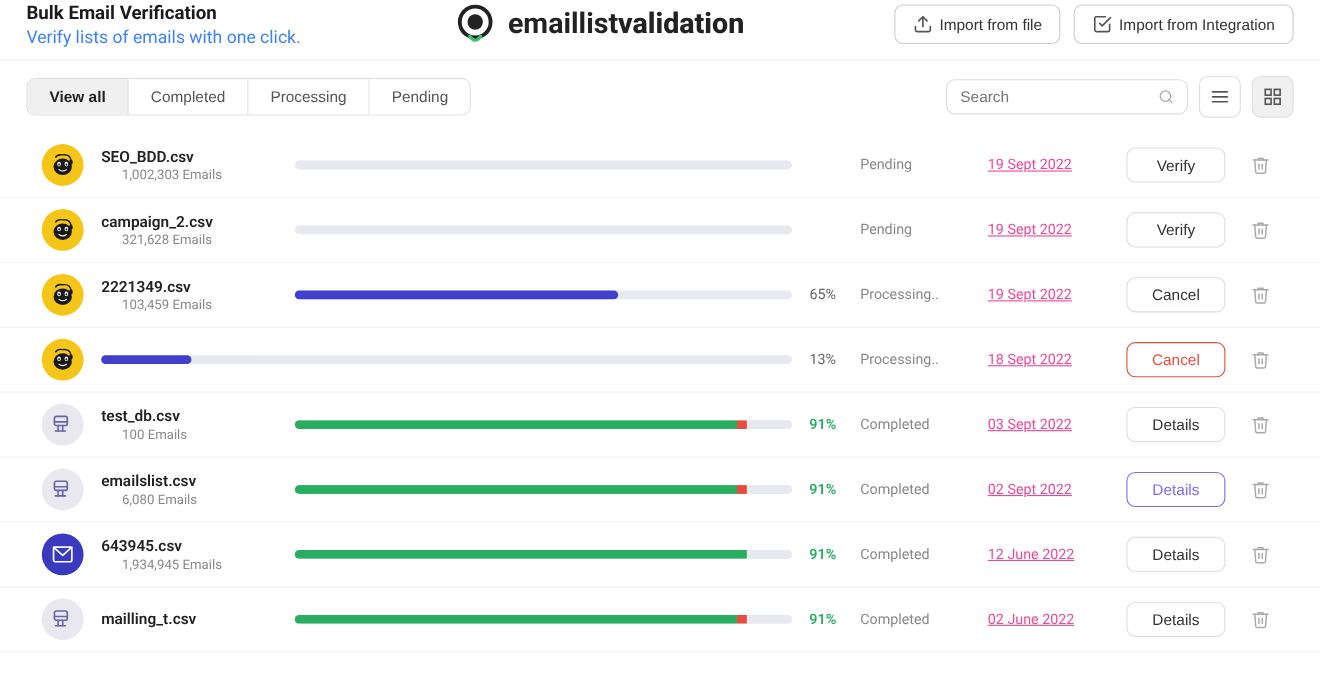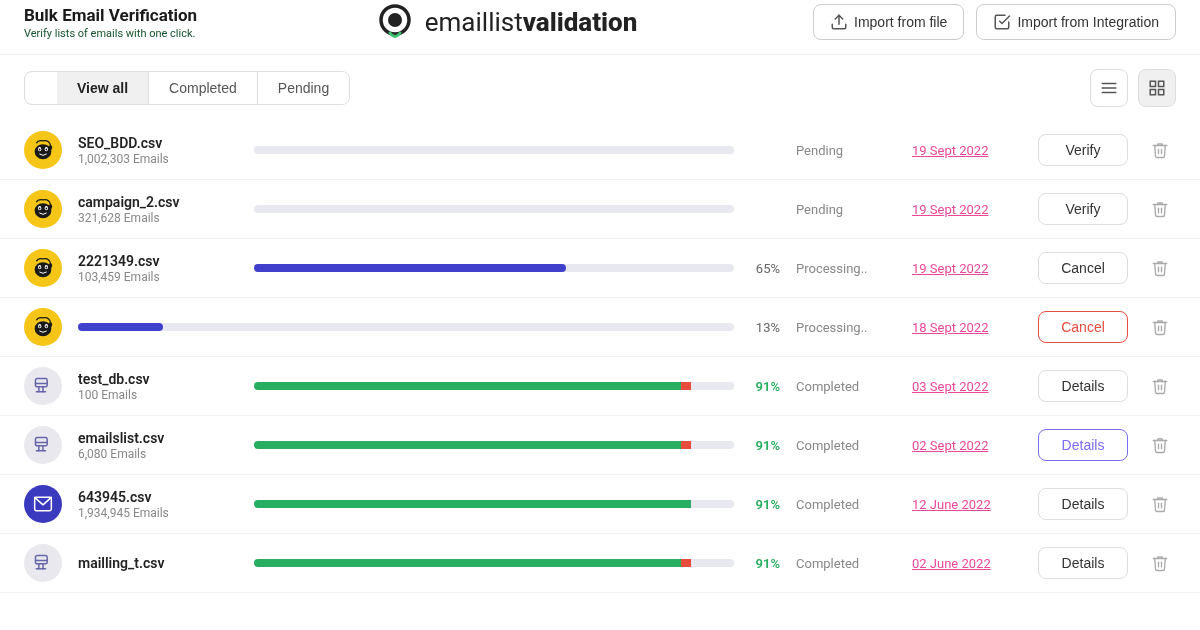--- a/index.html
+++ b/index.html
@@ -2,65 +2,65 @@
 <html><head>
   <meta charset="utf-8">
   <style>
     * { box-sizing: border-box; margin: 0; padding: 0; }
     body { font-family: -apple-system, BlinkMacSystemFont, 'Segoe UI', Roboto, sans-serif; background: #fff; color: #333; width: 1200px; height: 630px; overflow: hidden; }
 
     
     .header { display: flex; align-items: center; justify-content: space-between; padding: 0 24px 10px 24px; border-bottom: 1px solid #eee; }
     .header-left { display: flex; flex-direction: column; }
     .header-title { font-size: 17px; font-weight: 700; color: #1a1a1a; }
-    .header-subtitle { font-size: 11px; color: #14532d; margin-top: 2px; }
+    .header-subtitle { font-size: 16px; color: #3b82f6; margin-top: 2px; }
     .header-logo { display: flex; align-items: center; gap: 8px; }
     .logo-text { font-size: 26px; color: #222; font-weight: 400; }
-    .logo-text span { font-weight: 400; }
+    .logo-text span { font-weight: 700; }
     .header-actions { display: flex; gap: 12px; }
     .header-btn { display: flex; align-items: center; gap: 6px; padding: 8px 16px; border: 1.5px solid #ccc; border-radius: 8px; background: #fff; cursor: pointer; font-size: 14px; color: #333; font-weight: 500; }
 
     
     .filter-bar { display: flex; align-items: center; justify-content: space-between; padding: 14px 24px; }
-    .filter-tabs { display: flex; gap: 0; border: 1.5px solid #ddd; border-radius: 8px; overflow: hidden; padding-left: 32px; }
+    .filter-tabs { display: flex; gap: 0; border: 1.5px solid #ddd; border-radius: 8px; overflow: hidden; }
     .filter-tab { padding: 8px 20px; font-size: 14px; font-weight: 500; background: #fff; border: none; cursor: pointer; border-right: 1px solid #ddd; color: #555; }
     .filter-tab:last-child { border-right: none; }
     .filter-tab.active { background: #f0f0f0; color: #222; font-weight: 600; }
     .filter-right { display: flex; align-items: center; gap: 10px; }
     .search-box { display: flex; align-items: center; border: 1.5px solid #ddd; border-radius: 8px; padding: 7px 12px; gap: 8px; width: 220px; }
     .search-box input { border: none; outline: none; font-size: 14px; color: #888; width: 100%; background: transparent; }
     .view-btn { width: 38px; height: 38px; display: flex; align-items: center; justify-content: center; border: 1.5px solid #ddd; border-radius: 8px; cursor: pointer; background: #fff; }
     .view-btn.active { background: #f0f0f0; }
 
     
     .table { width: 100%; }
-    .table-row { display: flex; align-items: center; padding: 10px 24px; border-bottom: 1px solid #f2f2f2; gap: 16px; }
+    .table-row { display: flex; align-items: center; padding: 10px 38px; border-bottom: 1px solid #f2f2f2; gap: 16px; }
 
     
     .row-icon { width: 38px; height: 38px; border-radius: 50%; display: flex; align-items: center; justify-content: center; flex-shrink: 0; font-size: 18px; }
     .icon-yellow { background: #f5c518; }
     .icon-gray { background: #e8e8ee; }
     .icon-blue { background: #3a3abf; }
 
     
     .file-info { width: 160px; flex-shrink: 0; }
     .file-name { font-size: 14px; font-weight: 600; color: #222; }
-    .file-emails { font-size: 12px; color: #888; margin-top: 1px; }
+    .file-emails { font-size: 12px; color: #888; margin-top: 1px; margin-left: 19px; }
 
     
     .progress-area { flex: 1; display: flex; align-items: center; gap: 10px; }
     .progress-bar-container { flex: 1; height: 8px; background: #e8e8f0; border-radius: 4px; overflow: visible; position: relative; }
     .progress-bar-fill { height: 100%; border-radius: 4px; }
     .progress-bar-blue { background: #4040cc; }
     .progress-bar-empty { background: transparent; }
 
     
     .composite-bar { display: flex; height: 8px; border-radius: 4px; overflow: hidden; width: 100%; }
 
-    .progress-pct { font-size: 13px; color: #666; width: 36px; text-align: right; flex-shrink: 0; }
+    .progress-pct { font-size: 13px; color: #666; width: 36px; text-align: center; flex-shrink: 0; }
     .progress-pct.green-pct { color: #27ae60; font-weight: 600; }
 
     
     .status-col { width: 100px; font-size: 13px; color: #888; flex-shrink: 0; }
 
     
     .date-col { width: 110px; font-size: 13px; color: #ec4899; flex-shrink: 0; text-decoration: underline; }
 
     
     .action-btn { width: 90px; flex-shrink: 0; padding: 7px 0; border-radius: 8px; border: 1.5px solid #ddd; background: #fff; font-size: 14px; font-weight: 500; cursor: pointer; text-align: center; color: #333; }
@@ -109,23 +109,31 @@
       </svg>
       <span>Import from Integration</span>
     </button>
   </div>
 </div>
 
 <div class="filter-bar">
   <div class="filter-tabs">
     <button class="filter-tab active">View all</button>
     <button class="filter-tab">Completed</button>
+    <button class="filter-tab">Processing</button>
     <button class="filter-tab">Pending</button>
   </div>
   <div class="filter-right">
+    <div class="search-box">
+      <input type="text" placeholder="Search" style="">
+      <svg width="16" height="16" viewBox="0 0 24 24" fill="none" stroke="#aaa" stroke-width="2" stroke-linecap="round" stroke-linejoin="round">
+        <circle cx="11" cy="11" r="8"></circle>
+          <line x1="21" y1="21" x2="16.65" y2="16.65"></line>
+      </svg>
+    </div>
     <div class="view-btn">
       <svg width="18" height="18" viewBox="0 0 24 24" fill="none" stroke="#555" stroke-width="2" stroke-linecap="round">
         <line x1="3" y1="6" x2="21" y2="6"></line>
           <line x1="3" y1="12" x2="21" y2="12"></line>
           <line x1="3" y1="18" x2="21" y2="18"></line>
       </svg>
     </div>
     <div class="view-btn active">
       <svg width="18" height="18" viewBox="0 0 24 24" fill="none" stroke="#555" stroke-width="2" stroke-linecap="round">
         <rect x="3" y="3" width="7" height="7"></rect>

